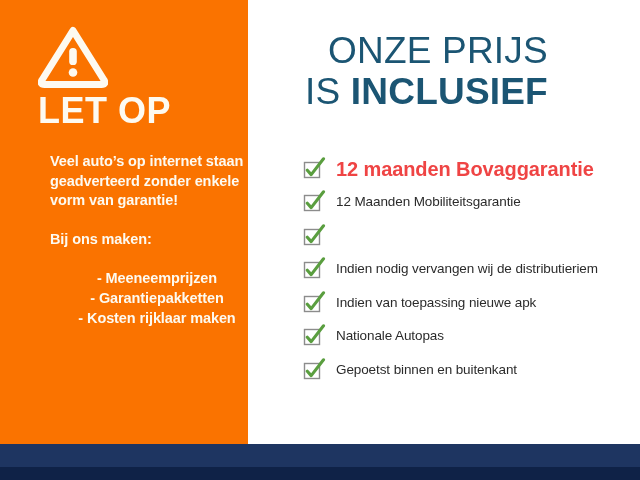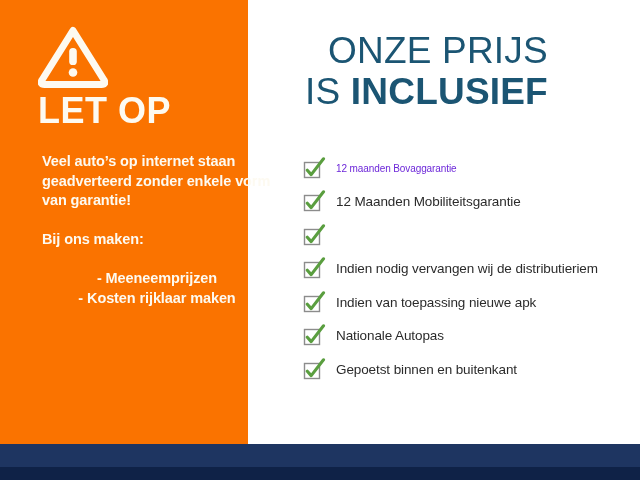--- a/index.html
+++ b/index.html
@@ -53,21 +53,21 @@
     position: absolute;
     left: 38px;
     top: 152px;
     width: 238px;
   }
   .para {
     font-size: 14.5px;
     font-weight: bold;
     color: #fdfaf1;
     line-height: 19.5px;
-    margin: 0 0 19px 4px;
+    margin: 0 0 19px 12px;
     letter-spacing: -0.1px;
   }
   .para.tight { margin-bottom: 17px; }
   .list-block { margin-top: 6px; text-align: center; }
   .bullet-line {
     font-size: 14.5px;
     font-weight: bold;
     color: #fdfaf1;
     line-height: 20px;
     margin: 0;
@@ -122,23 +122,23 @@
   }
   .check-icon svg { display: block; }
   .check-label {
     font-size: 13.5px;
     color: #2b2b2b;
     line-height: 16px;
     white-space: nowrap;
     letter-spacing: -0.1px;
   }
   .check-label.primary {
-    font-weight: normal;
-    color: #6d28d9;
-    font-size: 10px;
+    font-weight: bold;
+    color: #ef4444;
+    font-size: 20px;
   }
 
   
   #navy-bar {
     position: absolute;
     left: 0;
     top: 444px;
     width: 640px;
     height: 23px;
     background: #1e3561;
@@ -167,20 +167,21 @@
       </svg>
     </div>
 
     <div id="alert-title">LET OP</div>
 
     <div id="left-body">
       <p class="para">Veel auto’s op internet staan geadverteerd zonder enkele vorm van garantie!</p>
       <p class="para">Bij ons maken:</p>
       <div class="list-block">
         <p class="bullet-line">- Meeneemprijzen</p>
+        <p class="bullet-line">- Garantiepakketten</p>
         <p class="bullet-line">- Kosten rijklaar maken</p>
       </div>
     </div>
   </div>
 
   <div id="right-panel">
 
     <div id="headline">
       <div class="headline-row hl-light">ONZE PRIJS</div>
       <div class="headline-row"><span class="hl-light">IS </span><span class="hl-strong">INCLUSIEF</span></div>

